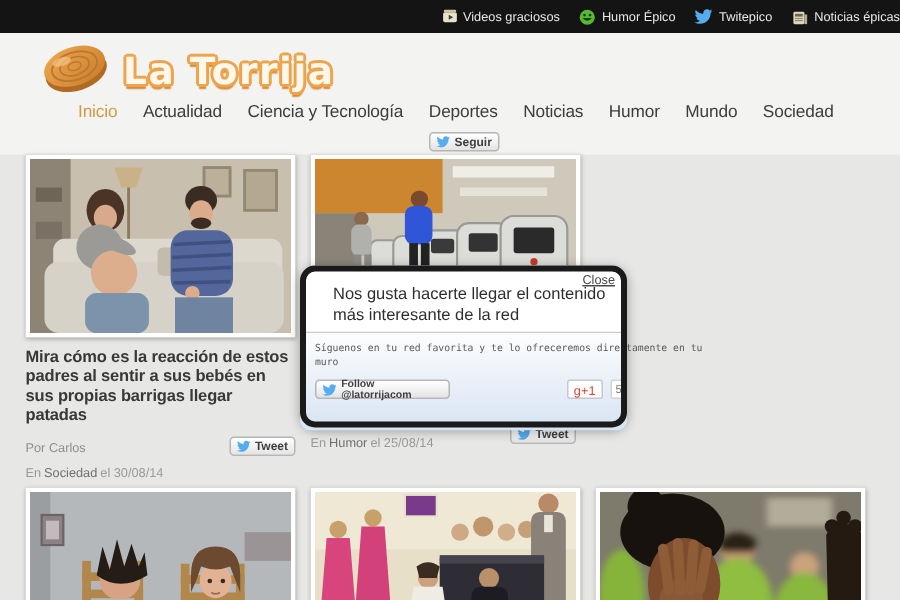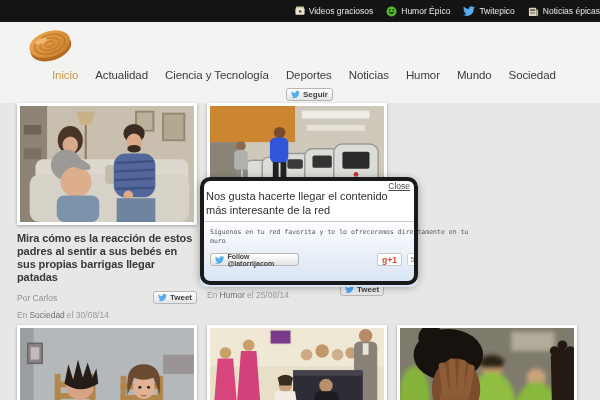--- a/index.html
+++ b/index.html
@@ -51,33 +51,33 @@
   .bcard2{left:207px;top:325px;}
   .bcard3{left:397px;top:325px;}
   .bimg{height:110px;}
 
   
   .popup{position:absolute;left:200px;top:177px;width:218px;height:108px;box-sizing:border-box;
          background:#ffffff;border-radius:10px;z-index:10;
          box-shadow:0 2px 8px rgba(0,0,0,0.35);}
   .popup::after{content:"";position:absolute;left:0;top:0;right:0;bottom:0;
                 border:4px solid #1a1a1a;border-radius:10px;pointer-events:none;z-index:5;}
-  .popup-top{position:relative;padding:3px 6px 4px 6px;}
+  .popup-top{position:relative;padding:3px 6px 4px 22px;}
   .popup-close{position:absolute;right:8px;top:4px;font-size:8.5px;color:#4a4a4a;
                text-decoration:underline;cursor:pointer;z-index:6;}
   .popup-heading{margin-top:9px;width:198px;font-size:11px;line-height:14px;color:#2e2e2e;}
   .popup-bottom{position:relative;height:59px;border-top:1px solid #cccccc;border-radius:0 0 7px 7px;
                 background:linear-gradient(#fdfdfe,#d6e3f3);padding:6px 0 0 10px;}
   .popup-msg{position:relative;z-index:1;width:270px;
              font-family:"DejaVu Sans Mono",monospace;font-size:6.5px;line-height:9px;color:#585858;}
   .popup-buttons{position:relative;z-index:2;margin-top:7px;display:flex;align-items:center;}
   .follow-btn{font-size:7px;}
   .gplus{margin-left:78px;display:inline-flex;align-items:center;height:13px;padding:0 4px;
          border:1px solid #c8c8c8;border-radius:2px;background:#fff;cursor:pointer;
-         font-size:8.5px;font-weight:bold;color:#d8452f;box-sizing:border-box;}
+         font-size:8.5px;font-weight:normal;color:#d8452f;box-sizing:border-box;}
   .gplus-count{margin-left:5px;display:inline-flex;align-items:center;justify-content:center;
                height:13px;min-width:11px;padding:0 2px;border:1px solid #d4d4d4;border-radius:2px;
                background:#fff;font-size:7.5px;color:#7a7a7a;box-sizing:border-box;}
 </style>
 </head>
 <body>
 
 <div class="page">
 
   <div class="topbar">
@@ -137,20 +137,21 @@
           <g transform="rotate(-18 30 23)">
             <ellipse cx="30" cy="26" rx="23" ry="14" fill="#b06a22"></ellipse>
             <ellipse cx="30" cy="22" rx="23" ry="14" fill="url(#coing)"></ellipse>
             <ellipse cx="30" cy="22" rx="17" ry="10" fill="none" stroke="#b97a2e" stroke-width="1.4"></ellipse>
             <ellipse cx="30" cy="22" rx="11" ry="6.5" fill="none" stroke="#b97a2e" stroke-width="1.2"></ellipse>
             <ellipse cx="30" cy="22" rx="5" ry="3" fill="none" stroke="#b97a2e" stroke-width="1"></ellipse>
             <ellipse cx="22" cy="16" rx="7" ry="3" fill="#f6c888" opacity="0.7"></ellipse>
           </g>
         </svg>
       </span>
+      <span class="logo-text">La Torrija</span>
     </div>
     <nav class="nav">
       <a class="active">Inicio</a>
       <a>Actualidad</a>
       <a>Ciencia y Tecnología</a>
       <a>Deportes</a>
       <a>Noticias</a>
       <a>Humor</a>
       <a>Mundo</a>
       <a>Sociedad</a>

